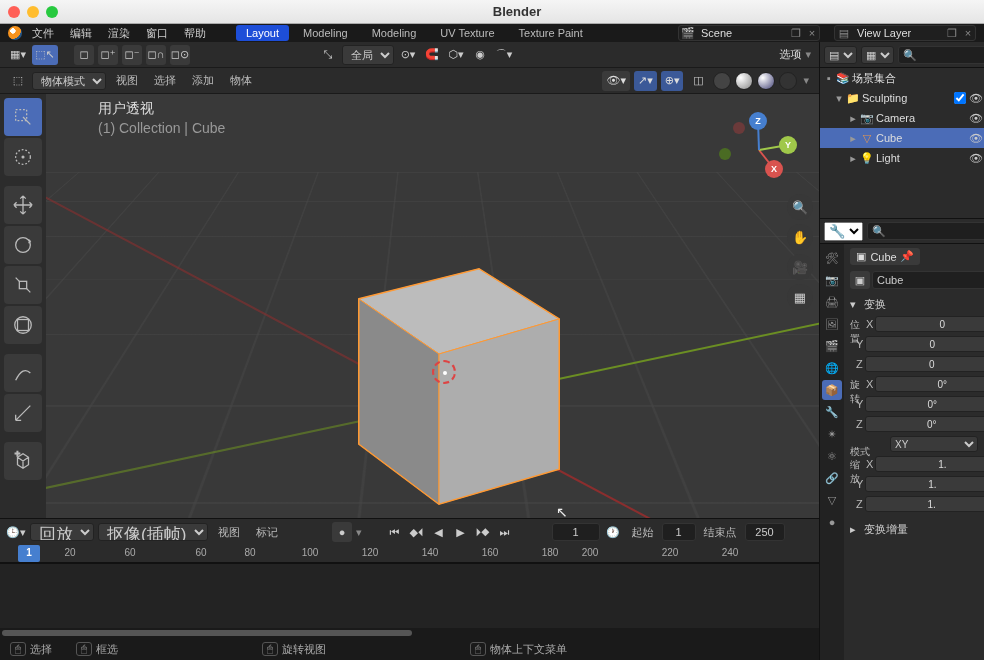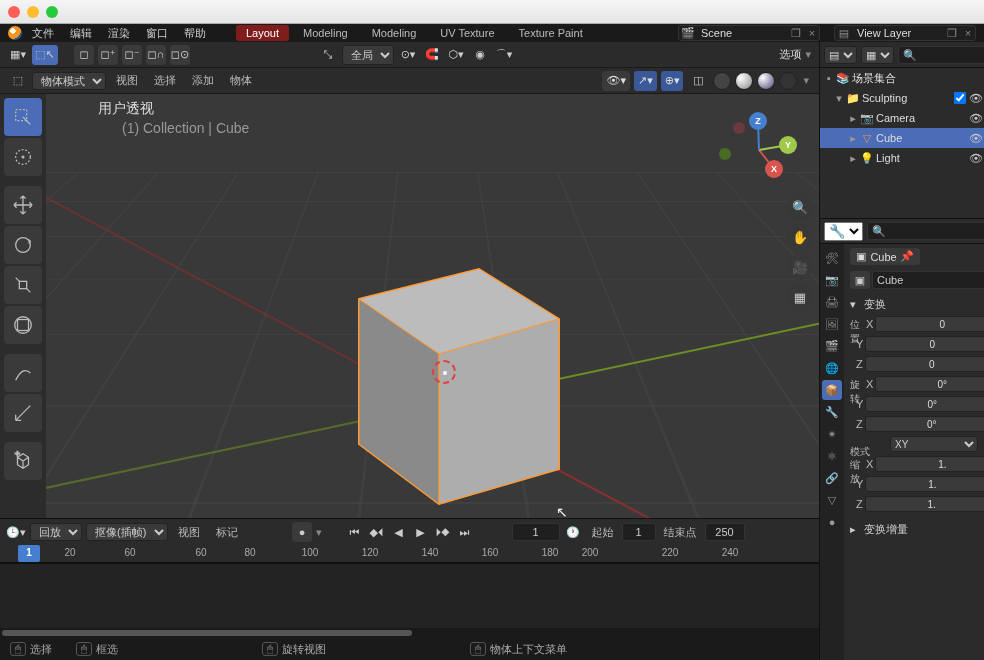--- a/index.html
+++ b/index.html
@@ -10,21 +10,21 @@
 .titlebar .dots { display: flex; gap: 7px; }
 .titlebar .dot { width: 12px; height: 12px; border-radius: 50%; }
 .dot.red { background: #ff5f56; } .dot.yellow { background: #ffbd2e; } .dot.green { background: #27c93f; }
 .titlebar .title { flex: 1; text-align: center; color: #333; font-weight: 600; font-size: 13px; }
 
 
 .menubar { height: 18px; background: #1a1a1a; display: flex; align-items: center; padding: 0 8px; gap: 4px; font-size: 11px; }
 .menubar .blender-icon { width: 14px; height: 14px; border-radius: 50%; background: radial-gradient(circle at 35% 35%, #fff 20%, #f7931e 22%, #f7931e 60%, #265787 62%); }
 .menubar .mi { padding: 2px 6px; cursor: pointer; color: #ccc; }
 .menubar .ws { padding: 2px 10px; cursor: pointer; color: #bbb; border-radius: 3px; }
-.menubar .ws.active { background: #7f1d1d; color: #fff; }
+.menubar .ws.active { background: #1d4ed8; color: #fff; }
 .menubar .scene-box, .menubar .layer-box { display: flex; align-items: center; background: #1f1f1f; border: 1px solid #333; border-radius: 3px; height: 16px; }
 .menubar .scene-box .ico, .menubar .layer-box .ico { width: 18px; text-align: center; color: #888; }
 .menubar .scene-box input, .menubar .layer-box input { background: transparent; border: none; color: #ddd; font-size: 11px; width: 90px; padding: 0 4px; outline: none; }
 .menubar .xbtn { width: 14px; color: #888; cursor: pointer; text-align: center; }
 
 
 .tool-header { height: 26px; background: #2b2b2b; display: flex; align-items: center; padding: 0 8px; gap: 4px; border-bottom: 1px solid #1a1a1a; }
 .thbtn { display: inline-flex; align-items: center; justify-content: center; min-width: 20px; height: 20px; background: #3a3a3a; border-radius: 3px; color: #ccc; cursor: pointer; font-size: 11px; }
 .thbtn.flat { background: transparent; }
 .thbtn.sel { background: #4b6cb7; }
@@ -61,39 +61,39 @@
 .axis.xn { background: #8b2e2e; width: 500px; left: 390px; top: 310px; transform: rotate(208deg); opacity: .6; }
 .axis.y { background: #6b8e23; width: 600px; left: 390px; top: 310px; transform: rotate(-12deg); }
 .axis.yn { background: #6b8e23; width: 500px; left: 390px; top: 310px; transform: rotate(168deg); opacity: .6; }
 
 .cube { position: absolute; left: 283px; top: 145px; width: 250px; height: 280px; }
 .cube svg { width: 100%; height: 100%; }
 .cursor3d { position: absolute; left: 386px; top: 266px; width: 24px; height: 24px; border-radius: 50%; border: 2px dashed #d44; }
 .cursor3d::after { content:''; position: absolute; left: 9px; top: 9px; width: 4px; height: 4px; background: #fff; border-radius: 50%; }
 
 .overlay-label { position: absolute; left: 52px; top: 6px; color: #ddd; font-size: 14px; }
-.overlay-label .line2 { color: #999; margin-top: 2px; margin-left: 24px; }
+.overlay-label .line2 { color: #999; margin-top: 2px; }
 
 .gizmo { position: absolute; right: 22px; top: 18px; width: 76px; height: 76px; }
 .gizmo .ball { position: absolute; width: 18px; height: 18px; border-radius: 50%; font-size: 9px; display: flex; align-items: center; justify-content: center; color: #fff; font-weight: 700; }
 .gizmo .x { background: #d9534f; left: 44px; top: 48px; }
 .gizmo .y { background: #a0c84a; left: 58px; top: 24px; }
 .gizmo .z { background: #467fcf; left: 28px; top: 0px; }
 .gizmo .xn { background: #6b3a3a; left: 12px; top: 10px; width: 12px; height: 12px; }
 .gizmo .yn { background: #4a6b23; left: -2px; top: 36px; width: 12px; height: 12px; }
 
 .side-icons { position: absolute; right: 6px; top: 100px; display: flex; flex-direction: column; gap: 4px; }
 .side-icons .ic { width: 26px; height: 26px; background: #383838; border-radius: 50%; color: #ccc; display: flex; align-items: center; justify-content: center; cursor: pointer; font-size: 13px; }
 
 .mouse-cursor { position: absolute; left: 510px; top: 410px; color: #eee; font-size: 14px; }
 
 
 .timeline { height: 120px; background: #2b2b2b; border-top: 1px solid #111; display: flex; flex-direction: column; }
 .timeline-header { height: 26px; display: flex; align-items: center; padding: 0 6px; gap: 4px; background: #2b2b2b; }
-.timeline-header select { background: #3a3a3a; border: 1px solid #222; color: #ccc; border-radius: 3px; height: 18px; font-size: 11px; padding: 0 4px; }
+.timeline-header select { background: #3a3a3a; border: 1px solid #222; color: #ccc; border-radius: 3px; height: 18px; font-size: 17px; padding: 0 4px; }
 .timeline-header .mi { padding: 2px 6px; cursor: pointer; color: #bbb; }
 .play-btn { width: 18px; height: 18px; display: inline-flex; align-items: center; justify-content: center; cursor: pointer; color: #ccc; }
 .numfield { background: #1f1f1f; border: 1px solid #333; border-radius: 3px; color: #ccc; width: 48px; height: 18px; text-align: center; font-size: 11px; }
 .field-label { color: #bbb; padding: 0 4px; font-size: 11px; }
 .track { flex: 1; position: relative; background: #232323; border-top: 1px solid #111; }
 .ruler { height: 18px; position: relative; background: #2b2b2b; border-bottom: 1px solid #111; }
 .ruler span { position: absolute; top: 2px; color: #aaa; font-size: 10px; transform: translateX(-50%); }
 .playhead { position: absolute; top: 0; bottom: 0; width: 22px; background: #467fcf; border-radius: 2px; left: 18px; display: flex; align-items: flex-start; justify-content: center; color: #fff; font-size: 10px; padding-top: 2px; font-weight: 600; }
 .tl-scroll { height: 10px; background: #1a1a1a; }
 .tl-scroll .thumb { height: 6px; margin: 2px; background: #555; border-radius: 3px; width: 50%; }
@@ -137,20 +137,21 @@
 </style>
 </head>
 <body>
 
 <div class="titlebar">
   <div class="dots">
     <div class="dot red"></div>
     <div class="dot yellow"></div>
     <div class="dot green"></div>
   </div>
+  <div class="title">Blender</div>
 </div>
 
 <div class="menubar">
   <div class="blender-icon"></div>
   <div class="mi">文件</div>
   <div class="mi">编辑</div>
   <div class="mi">渲染</div>
   <div class="mi">窗口</div>
   <div class="mi">帮助</div>
   <div style="width:16px"></div>

